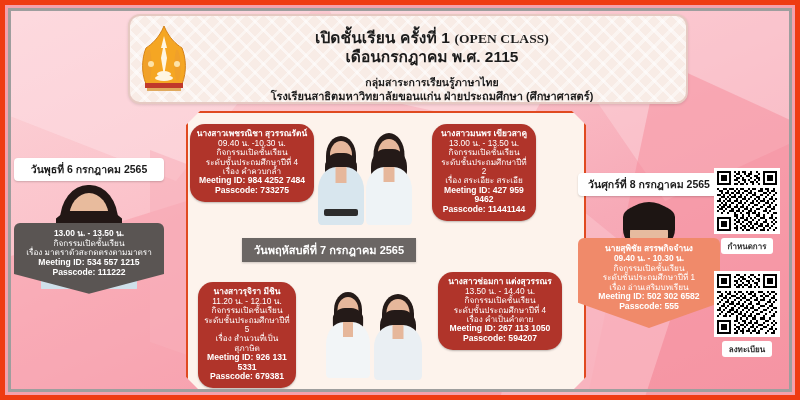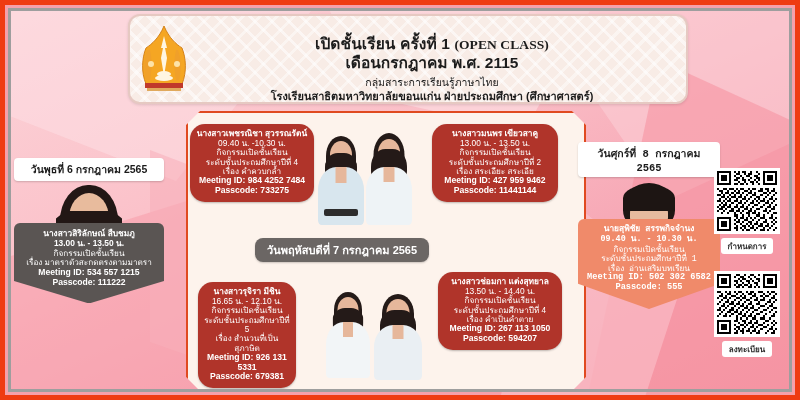--- a/index.html
+++ b/index.html
@@ -86,21 +86,21 @@
     position: relative;
   }
   .header-text {
     flex: 1 1 auto; text-align: center;
     padding-right: 12px; line-height: 1.12;
     color: #1c1c1c;
   }
   .h-l1 { font-size: 15.5px; font-weight: 700; letter-spacing: .1px; }
   .h-l1 .en { font-size: 13.5px; font-family: "Liberation Serif", serif; font-weight: 700; }
   .h-l2 { font-size: 15.5px; font-weight: 700; margin-top: 1px; }
-  .h-l3 { font-size: 10.5px; font-weight: 400; margin-top: 6px; }
+  .h-l3 { font-size: 10.5px; font-weight: 700; margin-top: 12px; }
   .h-l4 { font-size: 11px; font-weight: 700; margin-top: 1px; }
   .panel-shape {
     position: absolute;
     left: 186px; top: 111px;
     width: 292px; height: 280px;
     background: #fdf3ec;
     border: 2px solid #e04a20;
     clip-path: polygon(14px 0, calc(100% - 14px) 0, 100% 14px, 100% calc(100% - 14px),
                        calc(100% - 14px) 100%, 14px 100%, 0 calc(100% - 14px), 0 14px);
     z-index: 6;
@@ -123,40 +123,40 @@
   .info-card .mid { font-size: 8.2px; }
   .info-card .mid2{ font-size: 8.2px; }
   .info-card .sub { font-size: 8.2px; }
   .info-card .mi  { font-weight: 700; font-size: 8.6px; font-family: "Liberation Sans", sans-serif; }
   .info-card .pc  { font-weight: 700; font-size: 8.6px; }
 
   .red-card { background: #b0342a; }
 
   
   #card-phetchaya { left: 190px; top: 124px; width: 124px; }
-  #card-nunat     { left: 432px; top: 124px; width: 126px; }
+  #card-nunat     { left: 432px; top: 124px; width: 104px; }
   #card-wutjira   { left: 198px; top: 282px; width: 98px; }
   #card-chorraka  { left: 438px; top: 272px; width: 124px; }
 
   
   .day-banner-center {
     position: absolute;
-    left: 255px; top: 238px;
+    left: 242px; top: 238px;
     background: #6b6664;
     color: #fff;
     font-size: 11px; font-weight: 700;
-    padding: 3px 12px; border-radius: 8px;
+    padding: 3px 12px; border-radius: 0;
     z-index: 18;
     box-shadow: 0 1px 2px rgba(0,0,0,.2);
   }
 
   
   .side-col { position: absolute; z-index: 17; }
   #col-wed { left: 14px; top: 158px; width: 150px; }
-  #col-fri { left: 578px; top: 142px; width: 142px; font-family: Liberation Mono, monospace; }
+  #col-fri { left: 578px; top: 173px; width: 142px; }
 
   .date-chip {
     background: #fff; color: #1b1b1b;
     font-size: 10.5px; font-weight: 700;
     text-align: center;
     padding: 3px 4px;
     border-radius: 4px;
     box-shadow: 0 1px 2px rgba(0,0,0,.18);
     position: relative; z-index: 3;
   }
@@ -311,49 +311,48 @@
     <div class="mid2">ระดับชั้นประถมศึกษาปีที่ 2</div>
     <div class="sub">เรื่อง สระเอียะ สระเอีย</div>
     <div class="mi">Meeting ID: 427 959 9462</div>
     <div class="pc">Passcode: 11441144</div>
   </div>
 
   <div class="day-banner-center">วันพฤหัสบดีที่ 7 กรกฎาคม 2565</div>
 
   <div class="info-card red-card" id="card-wutjira">
     <div class="nm">นางสาวรุจิรา มีชิน</div>
-    <div class="tm">16.65 น. - 12.10 น.</div>
+    <div class="tm">11.20 น. - 12.10 น.</div>
     <div class="mid">กิจกรรมเปิดชั้นเรียน</div>
     <div class="mid2">ระดับชั้นประถมศึกษาปีที่ 5</div>
     <div class="sub">เรื่อง สำนวนที่เป็นสุภาษิต</div>
     <div class="mi">Meeting ID: 926 131 5331</div>
     <div class="pc">Passcode: 679381</div>
   </div>
 
   <div class="info-card red-card" id="card-chorraka">
-    <div class="nm">นางสาวช่อมกา แต่งสุทยาล</div>
+    <div class="nm">นางสาวช่อมกา แต่งสุวรรณร</div>
     <div class="tm">13.50 น. - 14.40 น.</div>
     <div class="mid">กิจกรรมเปิดชั้นเรียน</div>
     <div class="mid2">ระดับชั้นประถมศึกษาปีที่ 4</div>
     <div class="sub">เรื่อง คำเป็นคำตาย</div>
     <div class="mi">Meeting ID: 267 113 1050</div>
     <div class="pc">Passcode: 594207</div>
   </div>
 
   <div class="side-col" id="col-wed">
     <div class="date-chip">วันพุธที่ 6 กรกฎาคม 2565</div>
     <div class="photo-box">
       <div style="position:absolute;left:50%;transform:translateX(-50%);top:4px;width:58px;height:74px;background:#221715;border-radius:48% 48% 30% 30%;"></div>
       <div style="position:absolute;left:50%;transform:translateX(-50%);top:12px;width:40px;height:50px;background:#e8bb9d;border-radius:50% 50% 45% 45%;"></div>
       <div style="position:absolute;left:50%;transform:translateX(-50%);top:30px;width:66px;height:62px;background:#221715;clip-path:polygon(0 12%,14% 0,86% 0,100% 12%,100% 100%,76% 40%,24% 40%,0 100%);"></div>
       <div style="position:absolute;left:50%;transform:translateX(-50%);top:62px;width:96px;height:48px;background:#cfe0ea;border-radius:38% 38% 6% 6%;"></div>
       <div style="position:absolute;left:50%;transform:translateX(-50%);top:62px;width:20px;height:22px;background:#e8bb9d;"></div>
     </div>
     <div class="ribbon gray">
-      <div class="nm">นางสาวสิริลักษณ์ สืบชมภู</div>
       <div class="tm">13.00 น. - 13.50 น.</div>
       <div>กิจกรรมเปิดชั้นเรียน</div>
       <div>เรื่อง มาตราตัวสะกดตรงตามมาตรา</div>
       <div class="mi">Meeting ID: 534 557 1215</div>
       <div class="pc">Passcode: 111222</div>
     </div>
   </div>
 
   <div class="side-col" id="col-fri">
     <div class="date-chip">วันศุกร์ที่ 8 กรกฎาคม 2565</div>

